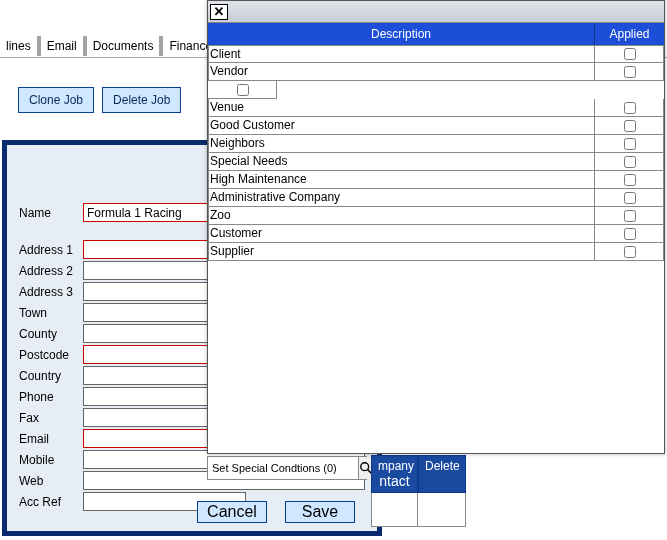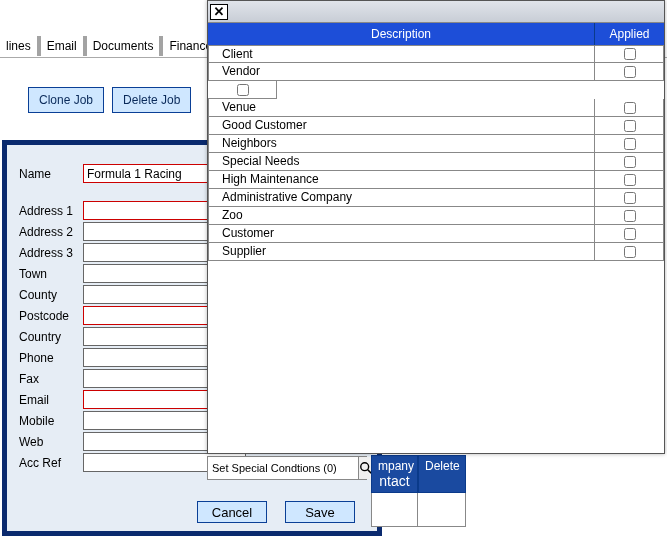--- a/index.html
+++ b/index.html
@@ -35,21 +35,21 @@
   }
   .toolbar {
     position: absolute;
     top: 80px;
     left: 0;
     height: 40px;
     width: 380px;
     display: flex;
     align-items: center;
     gap: 8px;
-    padding-left: 28px;
+    padding-left: 18px;
   }
   .blue-btn {
     background: #cfe7ff;
     border: 1px solid #0a3f96;
     color: #0a2a5a;
     padding: 5px 10px;
     font-size: 12px;
     cursor: pointer;
   }
 
@@ -63,21 +63,21 @@
     background: #e6edf5;
     border: 5px solid #0a2a6e;
     padding: 18px 12px 8px 12px;
   }
   .field-row {
     display: flex;
     align-items: center;
     height: 21px;
     margin-bottom: 0;
   }
-  .field-row.first { margin-bottom: 16px; }
+  .field-row.first { margin-bottom: 16px; margin-top: 39px; }
   .field-label {
     width: 64px;
     color: #000;
     font-size: 12px;
   }
   .field-input {
     flex: 1;
     height: 19px;
     border: 1px solid #666;
     background: #fff;
@@ -92,21 +92,21 @@
     bottom: 8px;
     right: 22px;
     display: flex;
     gap: 18px;
   }
   .panel-btn {
     width: 70px;
     height: 22px;
     background: #cfe7ff;
     border: 1px solid #0a3f96;
-    font-size: 13px;
+    font-size: 16px;
     cursor: pointer;
   }
 
   
   .spec-cond {
     position: absolute;
     top: 456px;
     left: 207px;
     width: 160px;
     height: 24px;
@@ -213,21 +213,21 @@
   }
   .g-row {
     display: flex;
     height: 18px;
     font-size: 12px;
   }
   .g-desc {
     flex: 1;
     border: 1px solid #888;
     border-top: none;
-    padding: 0 13px;
+    padding: 0 1px;
     line-height: 17px;
     background: #fff;
   }
   .g-app {
     width: 69px;
     border: 1px solid #888;
     border-top: none;
     border-left: none;
     display: flex;
     align-items: center;

